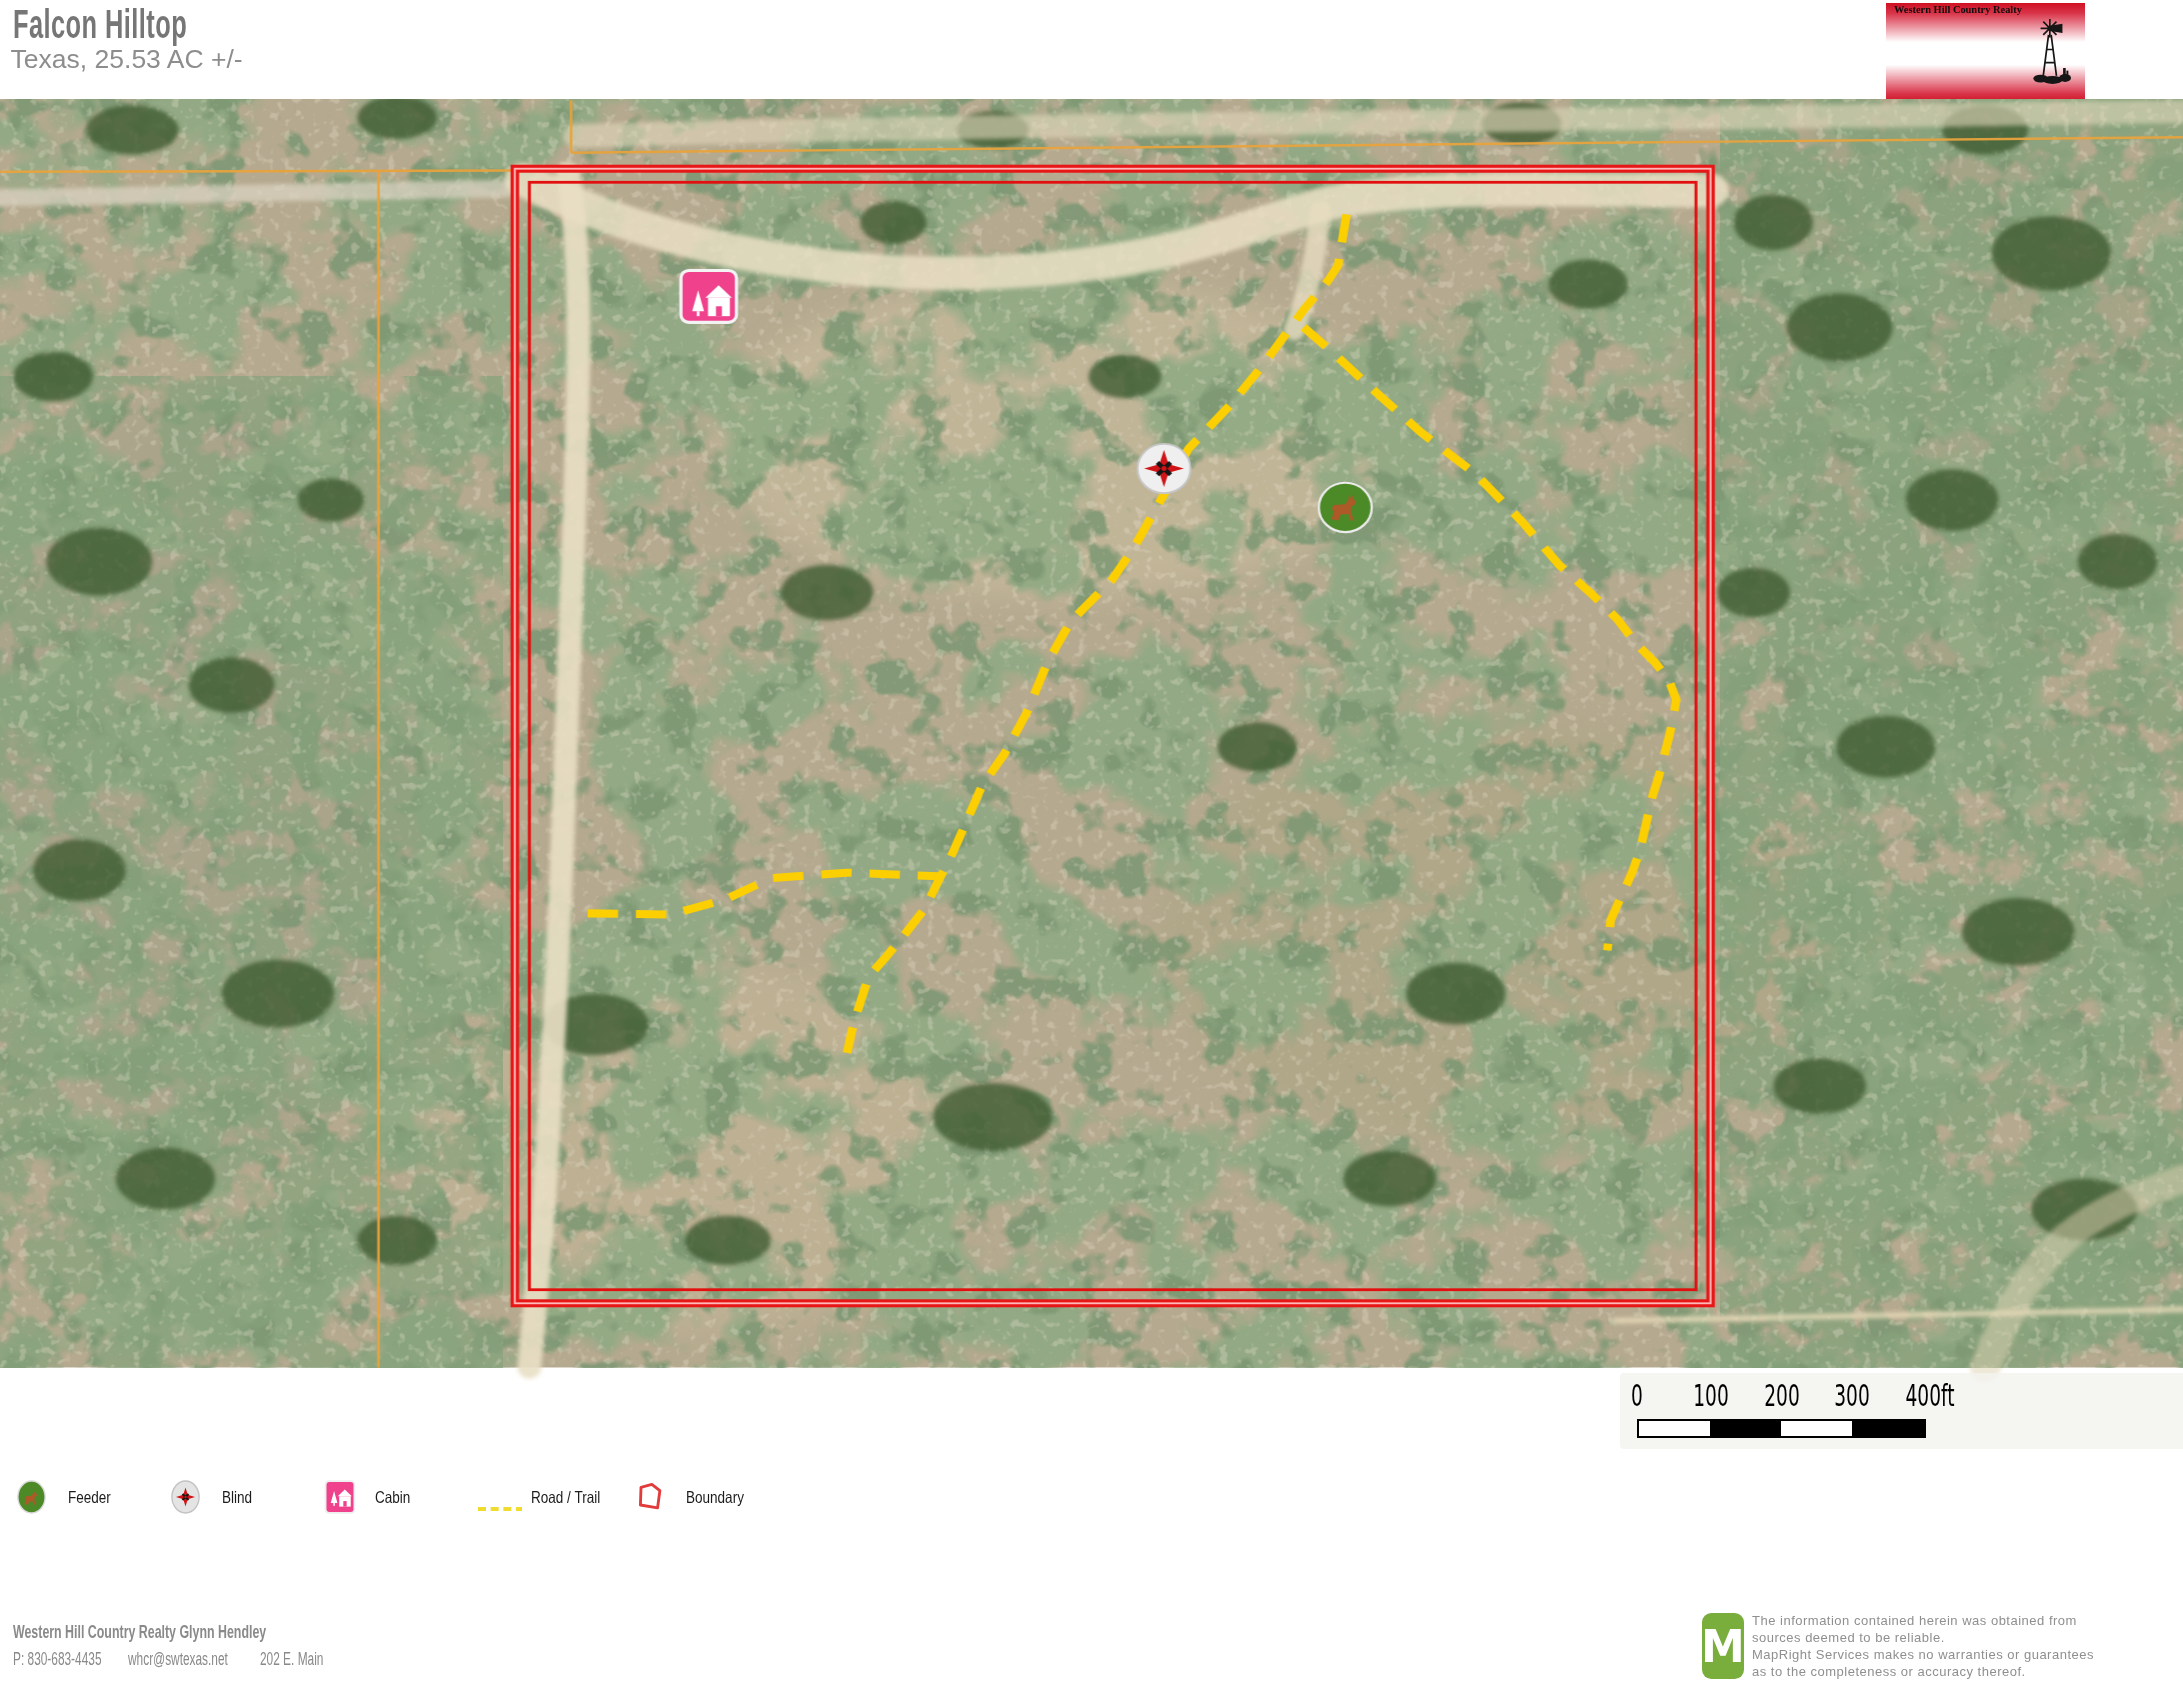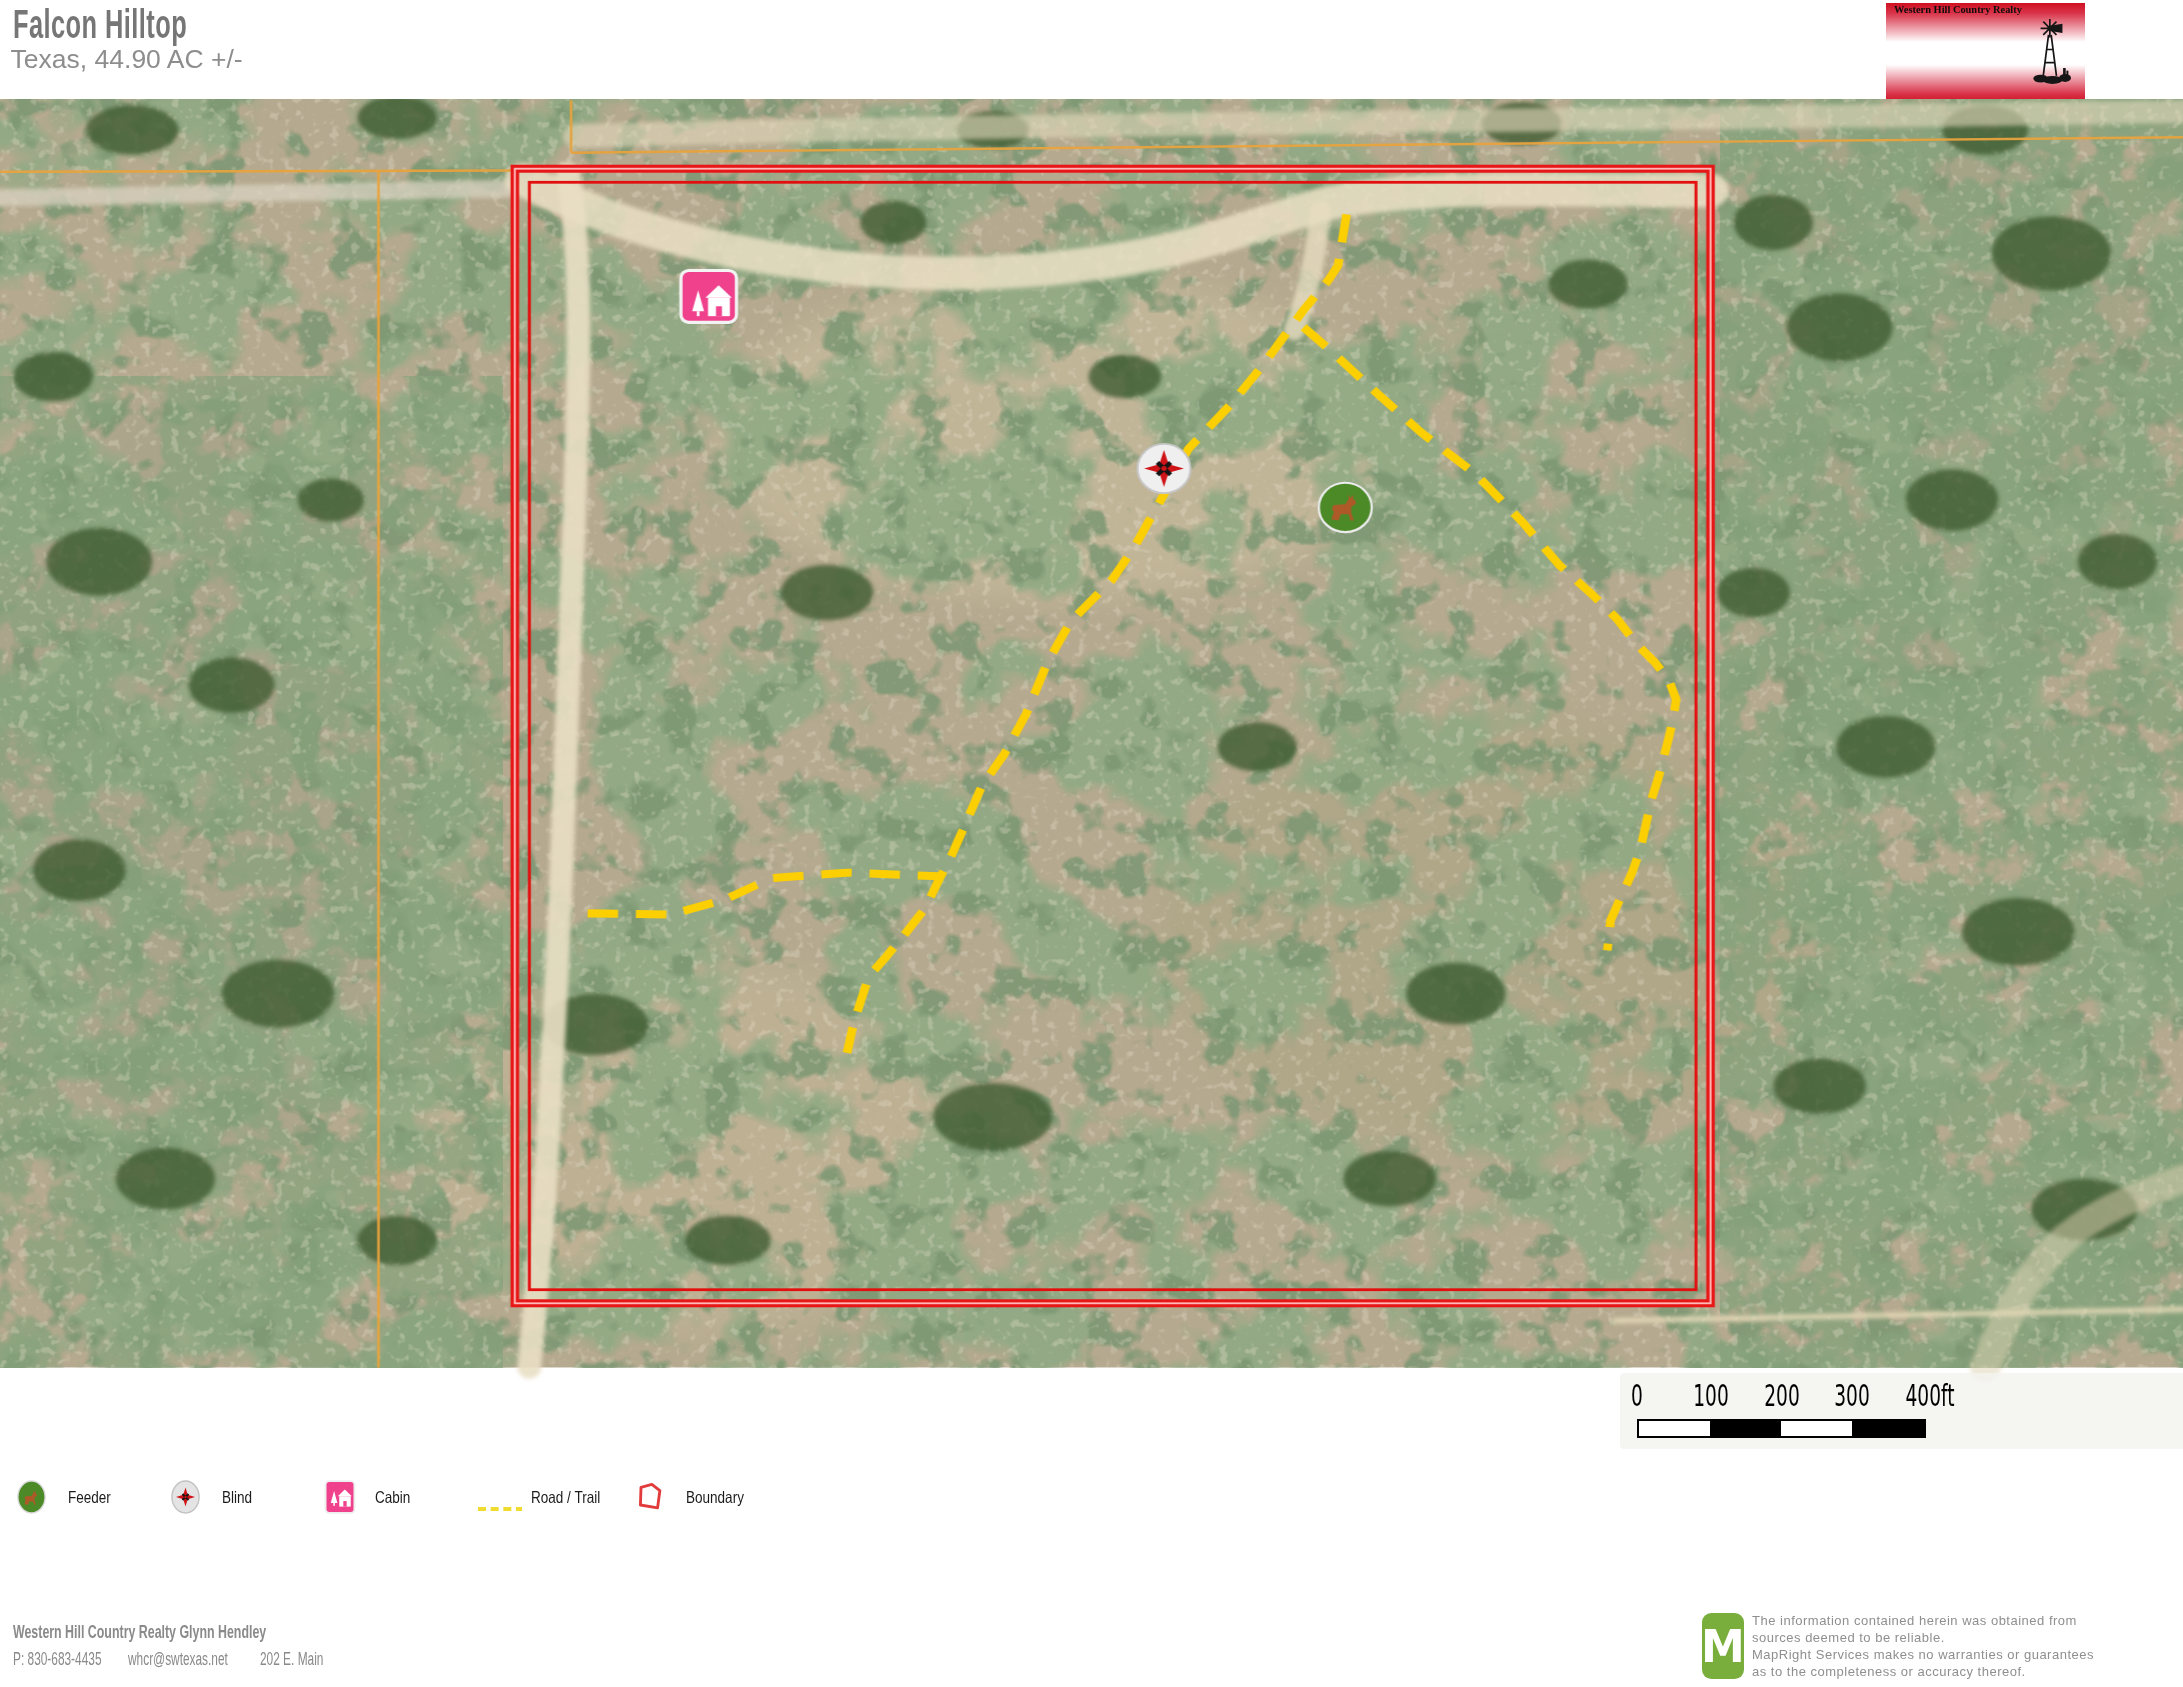--- a/index.html
+++ b/index.html
@@ -41,21 +41,21 @@
            color:#ffffff;font-size:44px;font-weight:bold;font-family:"DejaVu Sans",sans-serif;}
   .disclaimer{position:absolute;left:1752px;top:1612px;width:433px;font-size:13px;line-height:17px;
               color:#8f8f8f;letter-spacing:0.5px;}
 </style>
 </head>
 <body>
 
 <div id="stage">
 
   <div class="hdr-title">Falcon Hilltop</div>
-  <div class="hdr-sub">Texas, 44.90 AC +/-</div>
+  <div class="hdr-sub">Texas, 25.53 AC +/-</div>
 
   <div class="brand">
     <span class="brand-name">Western Hill Country Realty</span>
     <svg class="brand-mill" width="41" height="69" viewBox="0 0 62 104">
       <g stroke="#161616" stroke-width="2.6" fill="none">
         <path d="M27,6 V34 M13,20 H41 M17,10 L37,30 M37,10 L17,30"></path>
         <path d="M17,92 L25,30 M37,92 L29,30 M19,72 H35 M21,52 H33"></path>
       </g>
       <circle cx="27" cy="20" r="3.5" fill="#161616"></circle>
       <polygon points="27,16 46,13 46,27 27,24" fill="#161616"></polygon>

